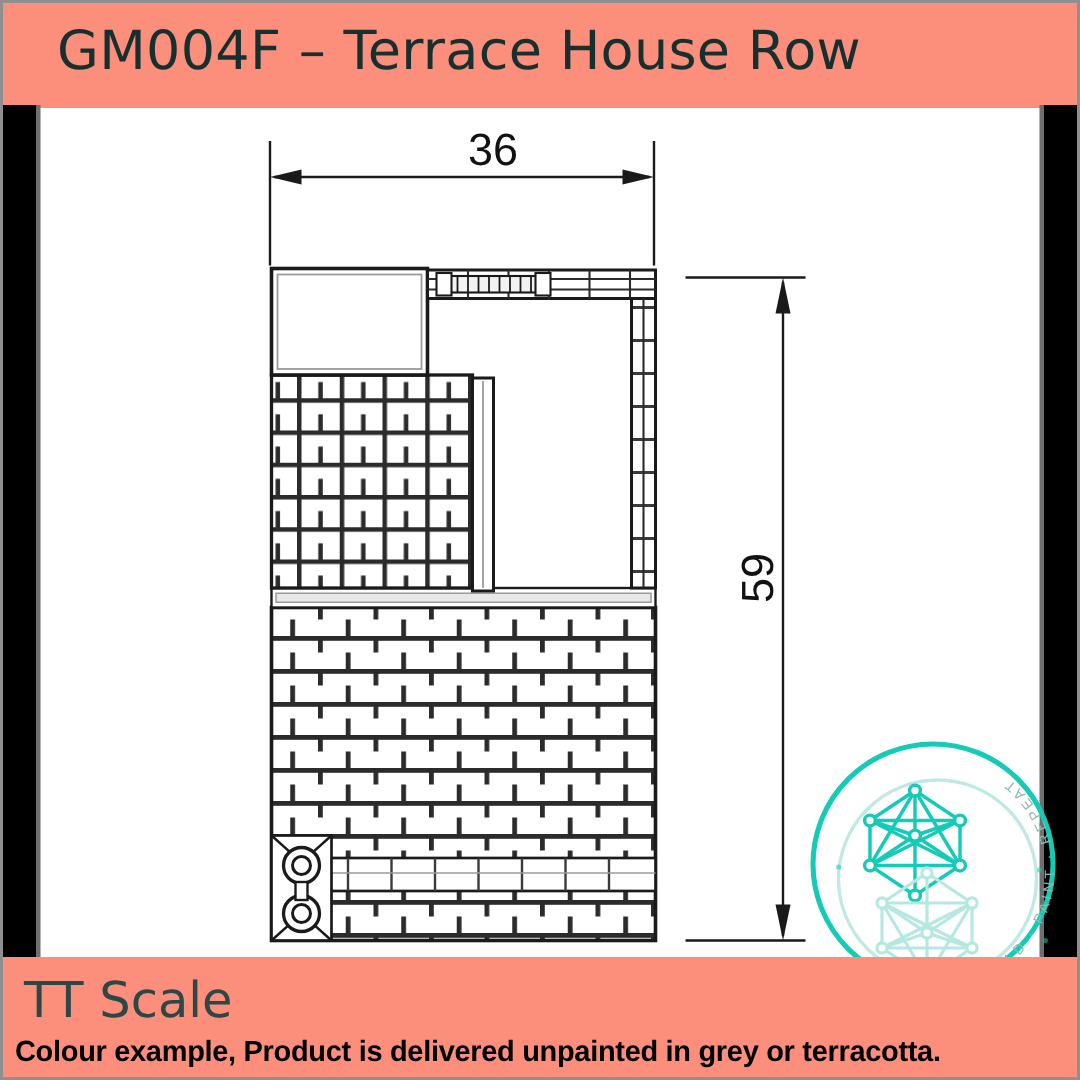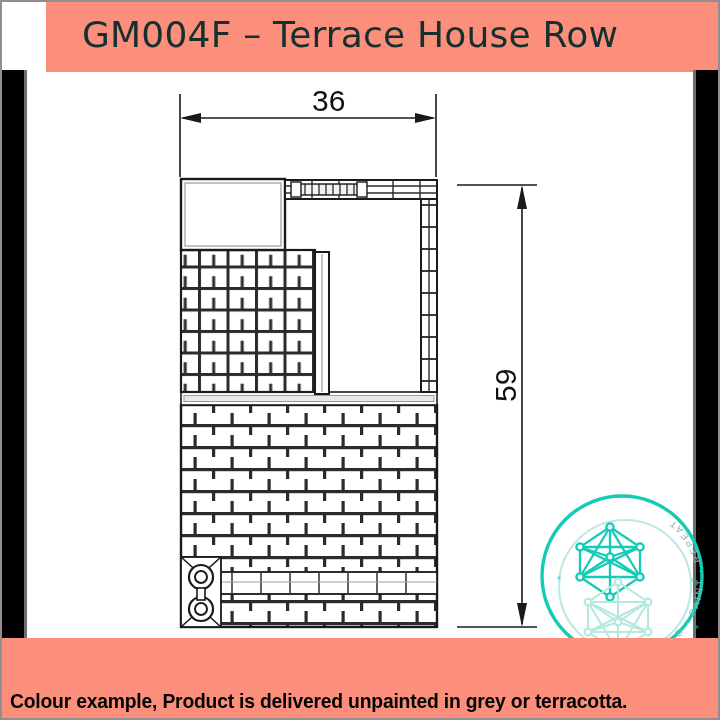--- a/index.html
+++ b/index.html
@@ -13,21 +13,21 @@
     overflow:hidden;
     box-sizing:border-box;
     border:2px solid #8f8f8f;
   }
   
   .band{
     position:absolute;left:0;right:0;
     background:var(--band,#fb8f7b);
     box-sizing:border-box;
   }
-  #band-top{top:0;height:70px;margin-left:44px;}
+  #band-top{top:0;height:70px;}
   #band-bottom{bottom:0;height:80px;}
   #title{
     position:absolute;
     left:36px;top:12px;
     font-size:36px;
     letter-spacing:.2px;
     color:#16302f;
     font-family:"DejaVu Sans", sans-serif;
     white-space:nowrap;
   }
@@ -275,15 +275,16 @@
         <circle cx="172" cy="163" r="1.7"></circle>
       </g>
     </svg>
   </div>
 
   <div style="position:absolute;left:291px;top:82px;font-size:30px;color:#111;font-family:'Liberation Sans',sans-serif;margin-left:19px;">36</div>
 
   <div style="position:absolute;left:487px;top:400px;font-size:30px;color:#111;font-family:'Liberation Sans',sans-serif;transform:rotate(-90deg);transform-origin:left top;">59</div>
 
   <div class="band" id="band-bottom" style="background: rgb(251, 143, 123);"></div>
+  <div id="scale-label">TT Scale</div>
   <div id="disclaimer">Colour example, Product is delivered unpainted in grey or terracotta.</div>
 
 </div>
 
 </body></html>

